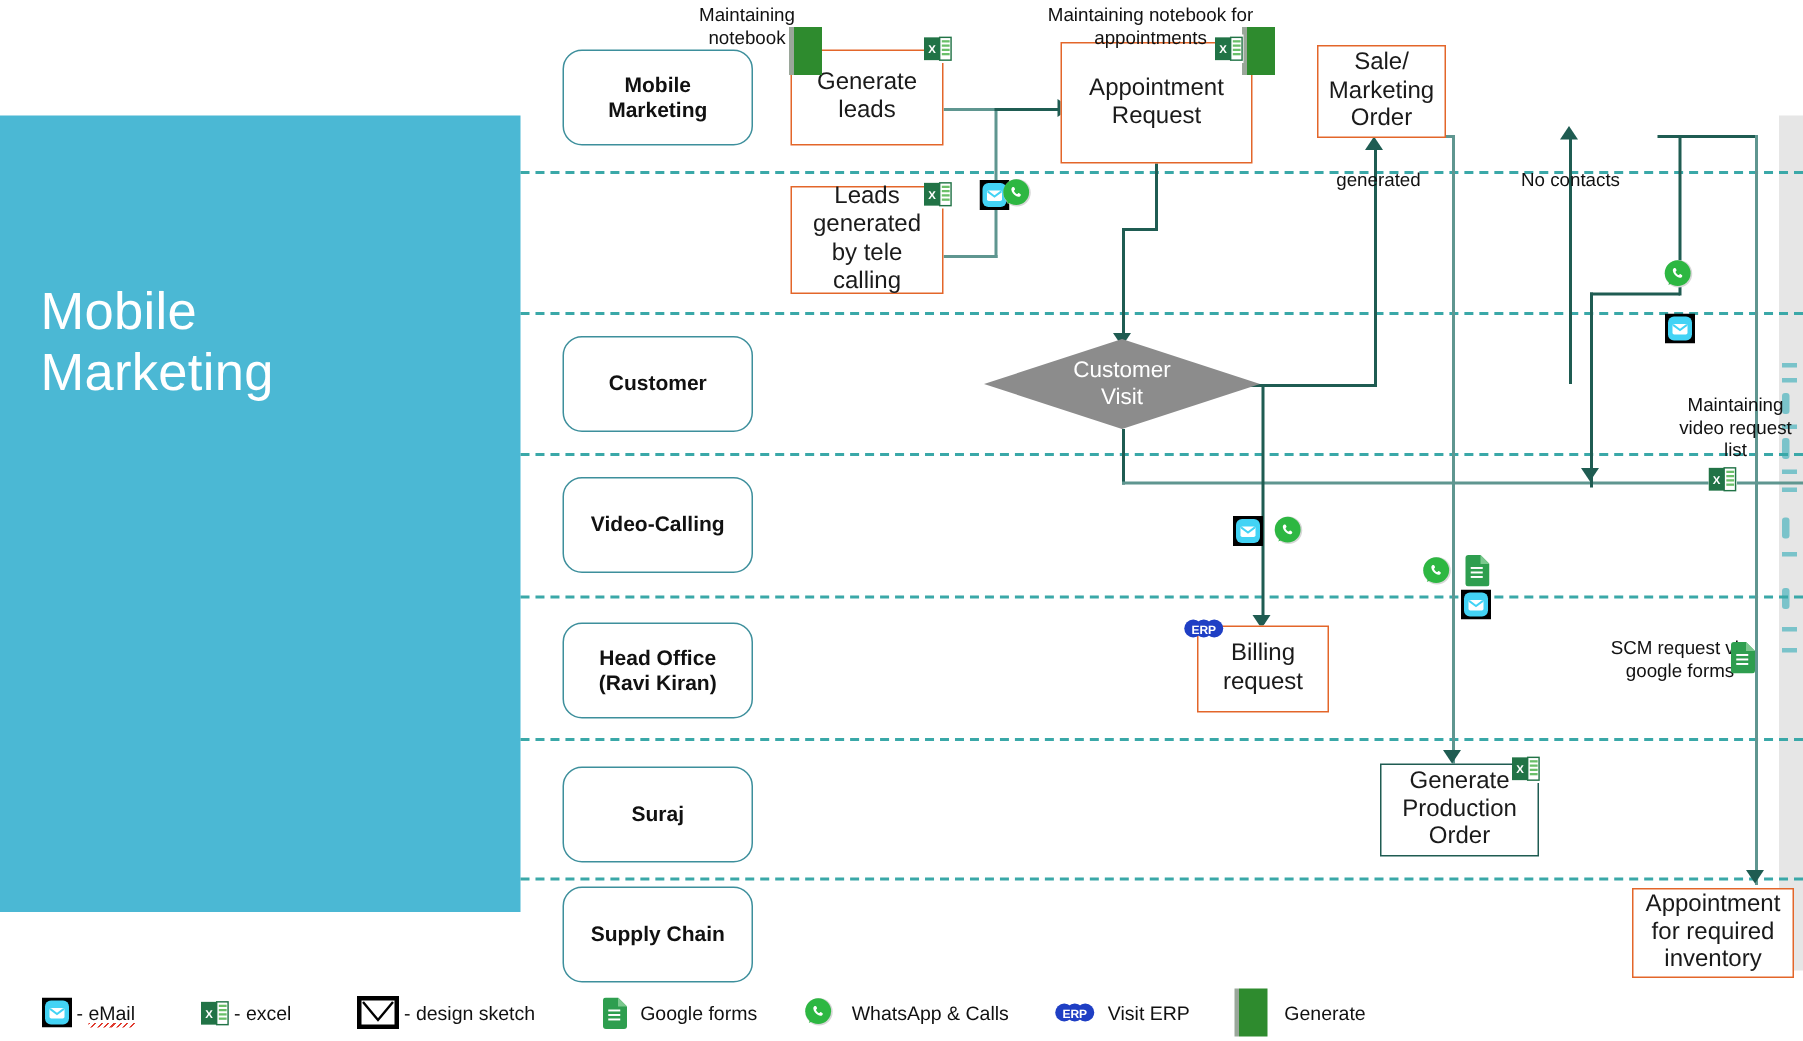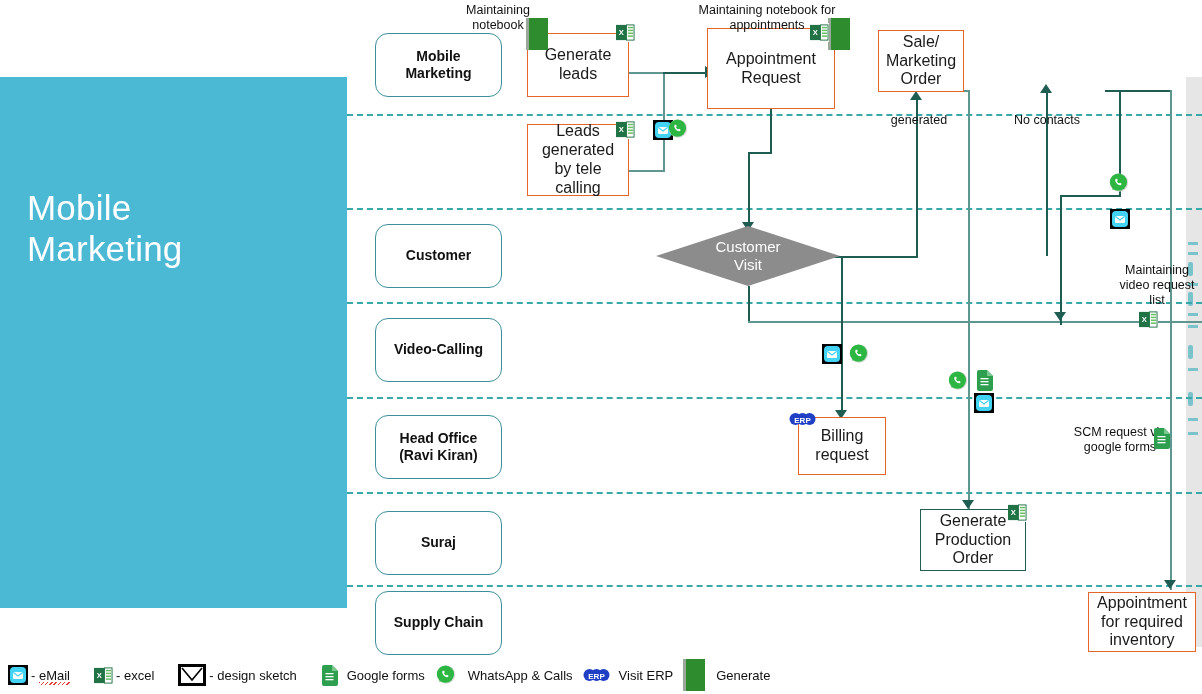--- a/index.html
+++ b/index.html
@@ -181,20 +181,21 @@
     left: 0; top: 656px;
     width: 1202px; height: 38px;
     display: flex; align-items: center;
     font-size: 13px;
     color: #111111;
   }
   .legend-item {
     display: flex; align-items: center; gap: 3px;
     margin-right: 10px;
     white-space: nowrap;
+    margin-left: 20px;
   }
   .legend-item .lbl { position: relative; }
   .legend-item .lbl.squiggle::after {
     content: "";
     position: absolute;
     left: 8px; right: 0; bottom: -2px;
     height: 3px;
     background: repeating-linear-gradient(135deg,#e03b2f 0 1px,transparent 1px 3px);
   }
   .legend-spacer { width: 14px; }

